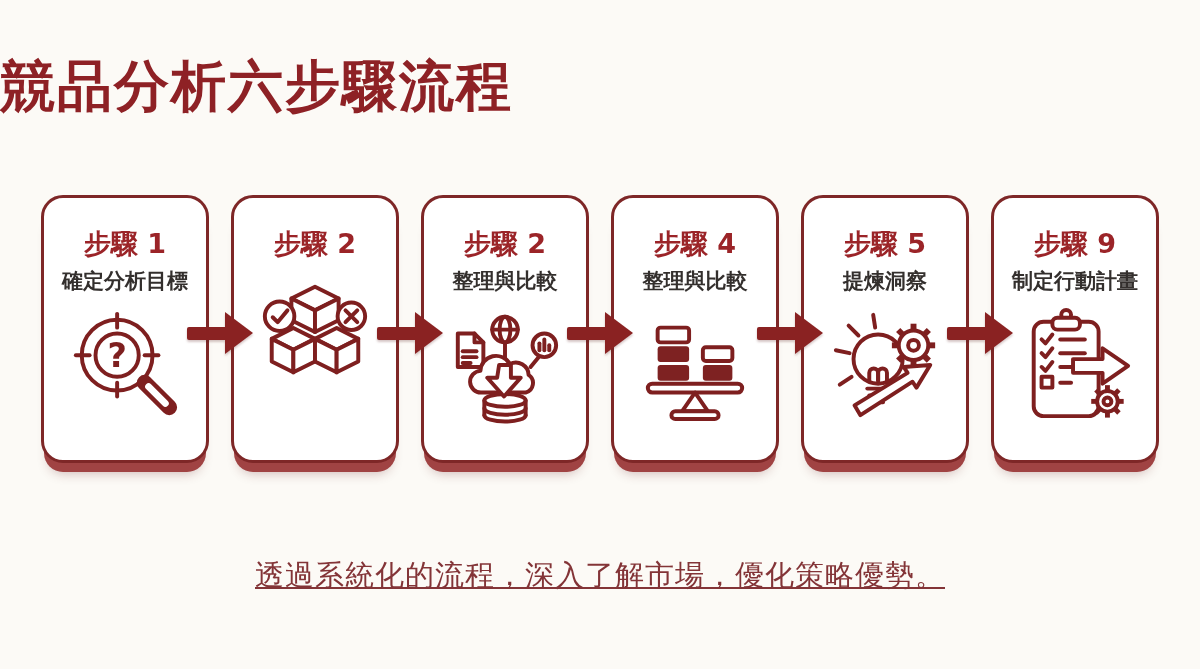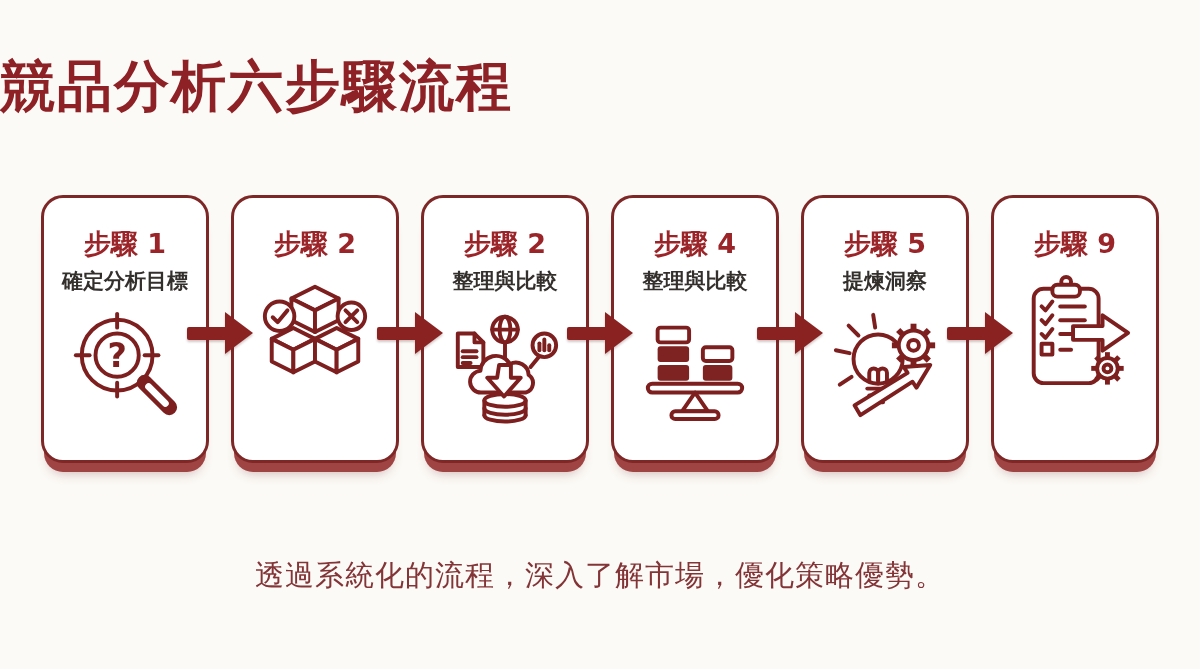--- a/index.html
+++ b/index.html
@@ -31,21 +31,21 @@
 
   .flow-arrow { position:absolute; top:117px; width:66px; height:42px; z-index:5;
                 filter: drop-shadow(0 2px 1px rgba(90,30,30,0.25)); }
   .arrow-shaft { position:absolute; left:0; top:15px; width:40px; height:13px;
                  background:#8A2222; border-radius:2px; }
   .arrow-head  { position:absolute; right:0; top:0; width:0; height:0;
                  border-left:28px solid #8A2222;
                  border-top:21px solid transparent; border-bottom:21px solid transparent; }
 
   .caption { position:absolute; top:556px; left:0; width:100%; text-align:center;
-             font-size:29px; font-weight:400; color:#833437; letter-spacing:1px; }
+             font-size:29px; font-weight:400; color:#833437; letter-spacing:1px;text-decoration:underline; }
 </style>
 </head>
 <body>
 
 <div class="poster">
 
   <h1 class="title">競品分析六步驟流程</h1>
 
   <div class="steps-row">
 
@@ -164,20 +164,21 @@
           </g>
           <circle class="ic fw" cx="89" cy="40" r="15" stroke-width="4.5"></circle>
           <circle class="ic fw" cx="89" cy="40" r="5.5"></circle>
           <polygon class="ic fw" points="35,111 88,77 92,83 106,60 79,62 83,68 29,101" stroke-width="3.5"></polygon>
         </svg>
       </div>
     </div>
 
     <div class="step-card" style="left:950px">
       <div class="step-label">步驟 9</div>
+      <div class="step-name">制定行動計畫</div>
       <div class="icon-wrap">
         <svg viewBox="0 0 120 120">
           <rect class="ic fw" x="18" y="16" width="66" height="96" rx="10" stroke-width="4.5"></rect>
           <circle class="ic fw" cx="51" cy="9" r="5" stroke-width="3.5"></circle>
           <rect class="ic fw" x="37" y="12" width="28" height="12" rx="5"></rect>
           <polyline class="ic" points="26,34 30,38 37,29" stroke-width="3.5"></polyline>
           <polyline class="ic" points="26,48 30,52 37,43" stroke-width="3.5"></polyline>
           <polyline class="ic" points="26,62 30,66 37,57" stroke-width="3.5"></polyline>
           <rect class="ic" x="26" y="72" width="11" height="11" stroke-width="3.5"></rect>
           <line class="ic" x1="45" y1="34" x2="70" y2="34" stroke-width="3.5"></line>

